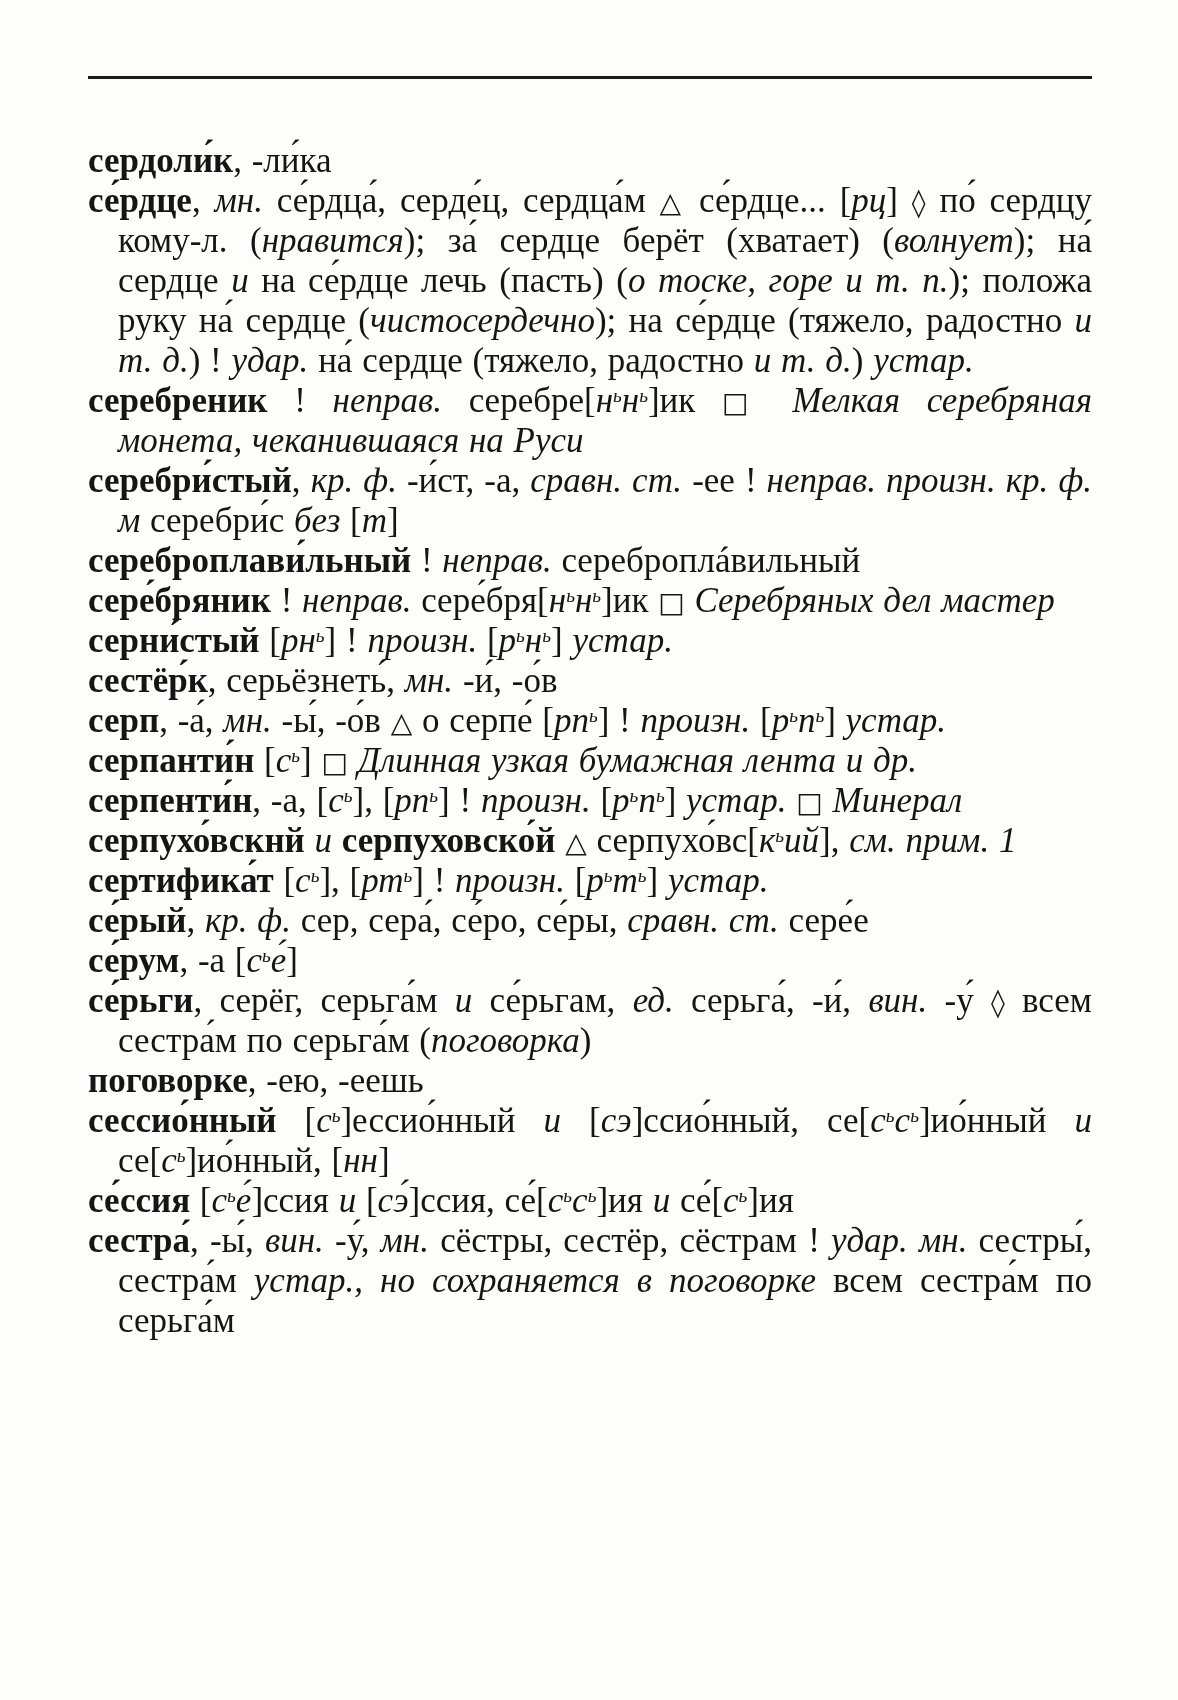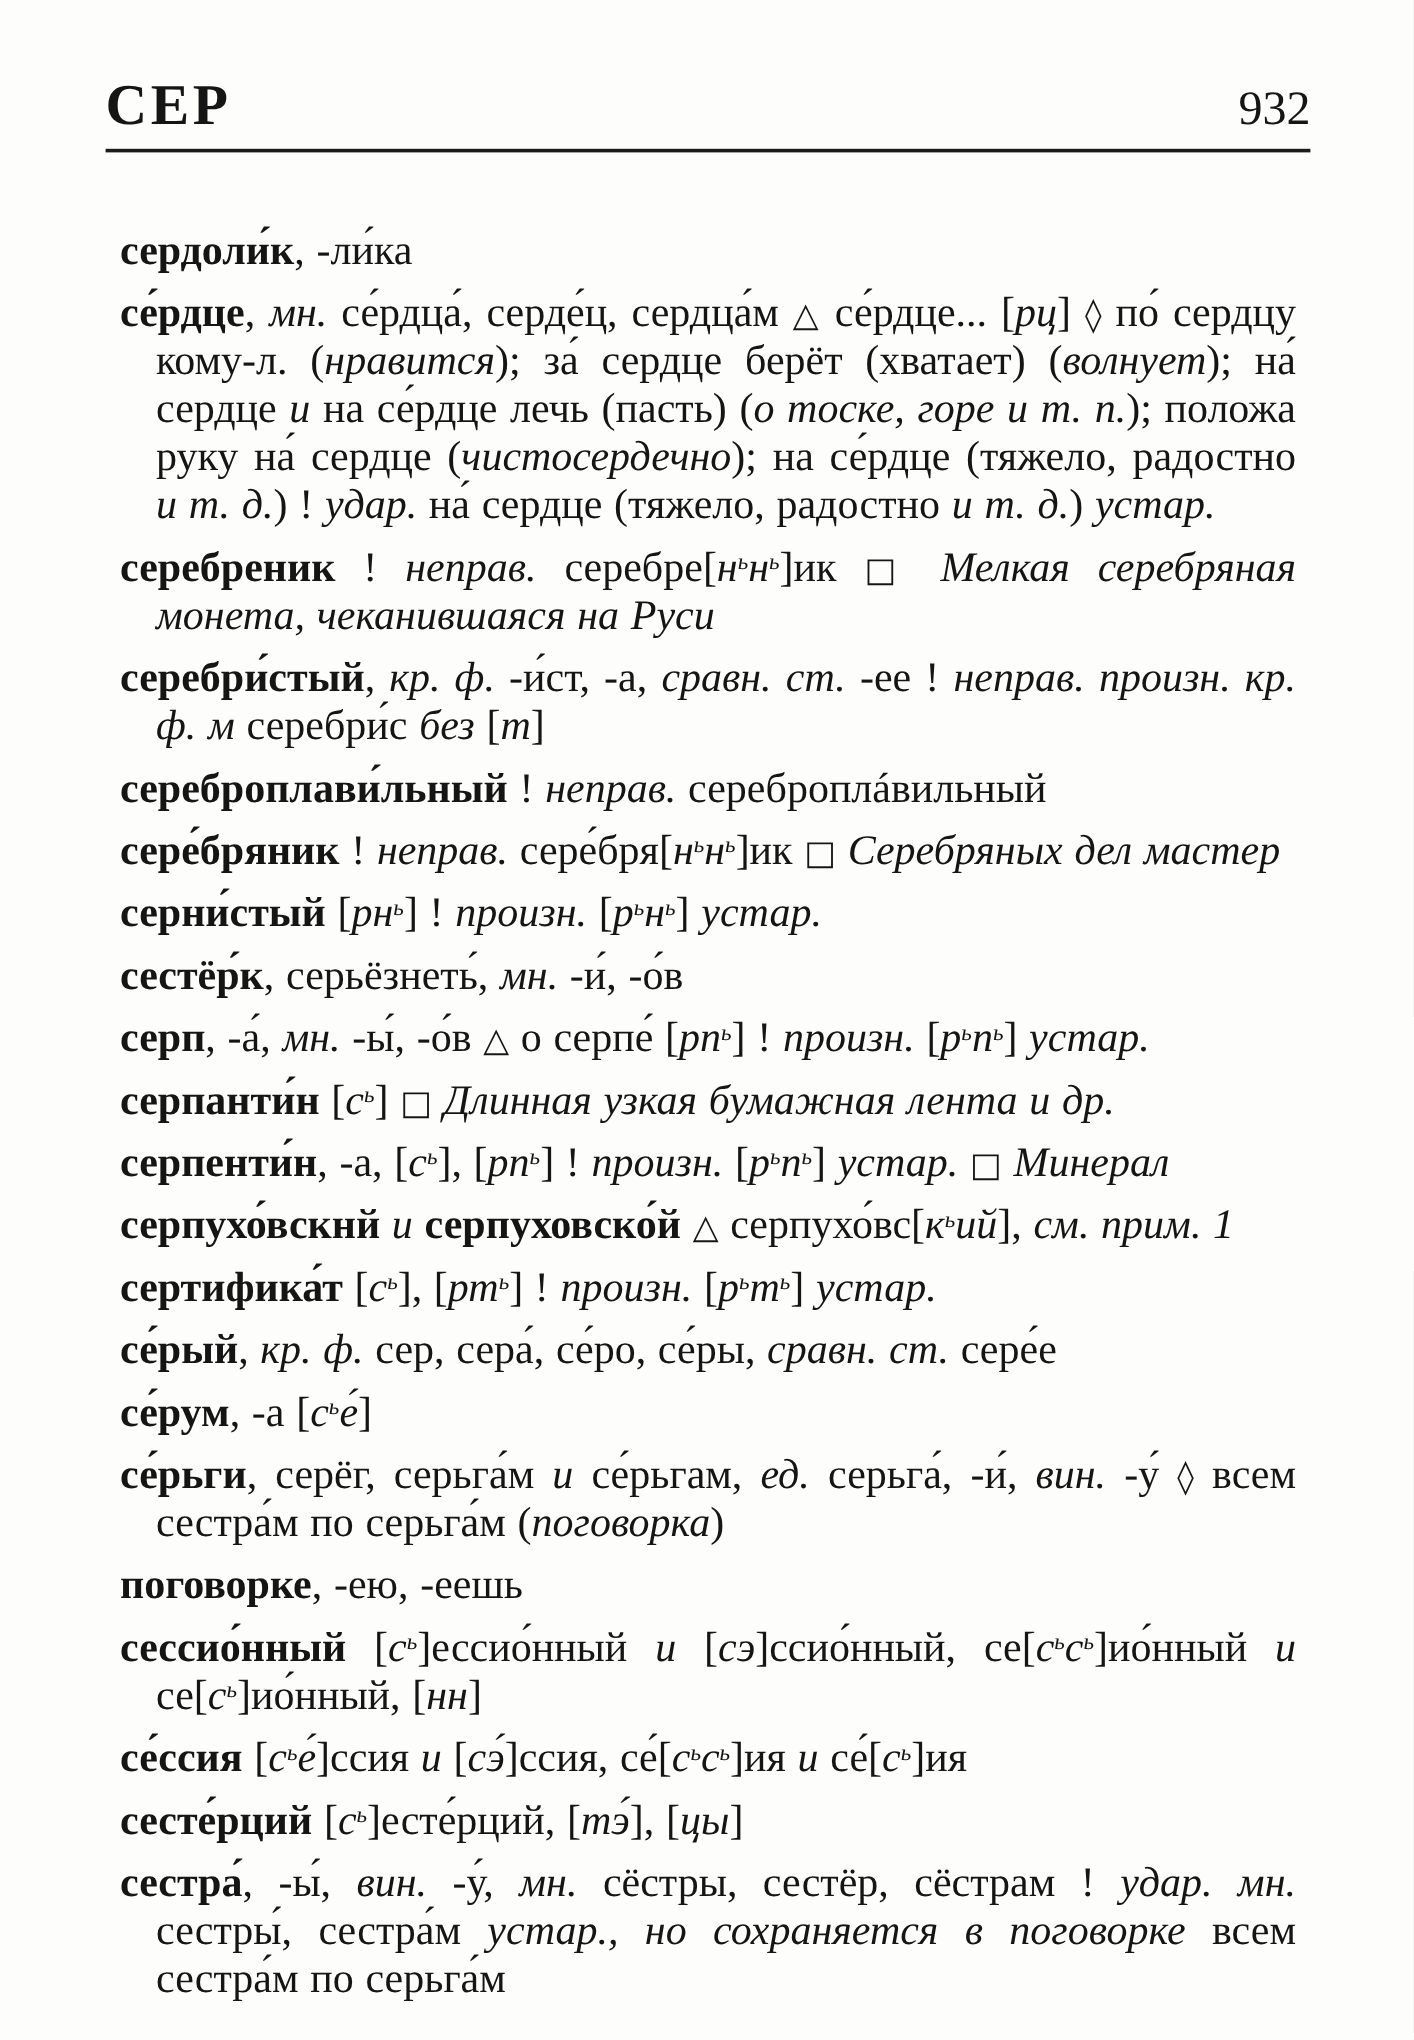--- a/index.html
+++ b/index.html
@@ -24,21 +24,21 @@
   }
   .header-rule{
     margin-top:12px;
     border-bottom:3px solid #1b1b1b;
     height:0;
   }
   .entries{
     margin-top:62px;
   }
   p.entry{
-    margin:12px;
+    margin:0;
     font-size:35px;
     line-height:40px;
     text-align:justify;
     padding-left:30px;
     text-indent:-30px;
     word-spacing:1px;
   }
   .seg-n{font-style:normal;}
   .seg-b{font-weight:700;}
   .seg-i{font-style:italic;}
@@ -51,24 +51,20 @@
   .seg-sym{
     font-family:"DejaVu Sans",sans-serif;
     font-size:0.8em;
     line-height:0;
   }
 </style>
 </head>
 <body>
 
 <div class="page">
-  <div class="page-header">
-    <span class="running-head">СЕР</span>
-    <span class="page-number">932</span>
-  </div>
   <div class="header-rule"></div>
   <div class="entries" id="entries">
       <p class="entry"><span class="seg-b">сердоли́к</span><span class="seg-n">, -ли́ка</span></p>
       <p class="entry"><span class="seg-b">се́рдце</span><span class="seg-n">, </span><span class="seg-i">мн.</span><span class="seg-n"> се́рдца́, серде́ц, сердца́м </span><span class="seg-sym">△</span><span class="seg-n"> се́рдце... [</span><span class="seg-i">рц</span><span class="seg-n">] </span><span class="seg-sym">◊</span><span class="seg-n"> по́ сердцу кому-л. (</span><span class="seg-i">нравится</span><span class="seg-n">); за́ сердце берёт (хватает) (</span><span class="seg-i">волнует</span><span class="seg-n">); на́ сердце </span><span class="seg-i">и</span><span class="seg-n"> на се́рдце лечь (пасть) (</span><span class="seg-i">о тоске, горе и т. п.</span><span class="seg-n">); положа руку на́ сердце (</span><span class="seg-i">чистосердечно</span><span class="seg-n">); на се́рдце (тяжело, радостно </span><span class="seg-i">и т. д.</span><span class="seg-n">) ! </span><span class="seg-i">удар.</span><span class="seg-n"> на́ сердце (тяжело, радостно </span><span class="seg-i">и т. д.</span><span class="seg-n">) </span><span class="seg-i">устар.</span></p>
       <p class="entry"><span class="seg-b">серебреник</span><span class="seg-n"> ! </span><span class="seg-i">неправ.</span><span class="seg-n"> серебре[</span><span class="seg-i">н</span><span class="seg-isup">ь</span><span class="seg-i">н</span><span class="seg-isup">ь</span><span class="seg-n">]ик </span><span class="seg-sym">□</span><span class="seg-n"> </span><span class="seg-i">Мелкая серебряная монета, чеканившаяся на Руси</span></p>
       <p class="entry"><span class="seg-b">серебри́стый</span><span class="seg-n">, </span><span class="seg-i">кр. ф.</span><span class="seg-n"> -и́ст, -а, </span><span class="seg-i">сравн. ст.</span><span class="seg-n"> -ее ! </span><span class="seg-i">неправ. произн. кр. ф. м</span><span class="seg-n"> серебри́с </span><span class="seg-i">без</span><span class="seg-n"> [</span><span class="seg-i">т</span><span class="seg-n">]</span></p>
       <p class="entry"><span class="seg-b">сереброплави́льный</span><span class="seg-n"> ! </span><span class="seg-i">неправ.</span><span class="seg-n"> сереброплáвильный</span></p>
       <p class="entry"><span class="seg-b">сере́бряник</span><span class="seg-n"> ! </span><span class="seg-i">неправ.</span><span class="seg-n"> сере́бря[</span><span class="seg-i">н</span><span class="seg-isup">ь</span><span class="seg-i">н</span><span class="seg-isup">ь</span><span class="seg-n">]ик </span><span class="seg-sym">□</span><span class="seg-n"> </span><span class="seg-i">Серебряных дел мастер</span></p>
       <p class="entry"><span class="seg-b">серни́стый</span><span class="seg-n"> [</span><span class="seg-i">рн</span><span class="seg-isup">ь</span><span class="seg-n">] ! </span><span class="seg-i">произн.</span><span class="seg-n"> [</span><span class="seg-i">р</span><span class="seg-isup">ь</span><span class="seg-i">н</span><span class="seg-isup">ь</span><span class="seg-n">] </span><span class="seg-i">устар.</span></p>
       <p class="entry"><span class="seg-b">сестёр́к</span><span class="seg-n">, серьёзнеть́, </span><span class="seg-i">мн.</span><span class="seg-n"> -и́, -о́в</span></p>
@@ -76,16 +72,15 @@
       <p class="entry"><span class="seg-b">серпанти́н</span><span class="seg-n"> [</span><span class="seg-i">с</span><span class="seg-isup">ь</span><span class="seg-n">] </span><span class="seg-sym">□</span><span class="seg-n"> </span><span class="seg-i">Длинная узкая бумажная лента и др.</span></p>
       <p class="entry"><span class="seg-b">серпенти́н</span><span class="seg-n">, -а, [</span><span class="seg-i">с</span><span class="seg-isup">ь</span><span class="seg-n">], [</span><span class="seg-i">рп</span><span class="seg-isup">ь</span><span class="seg-n">] ! </span><span class="seg-i">произн.</span><span class="seg-n"> [</span><span class="seg-i">р</span><span class="seg-isup">ь</span><span class="seg-i">п</span><span class="seg-isup">ь</span><span class="seg-n">] </span><span class="seg-i">устар.</span><span class="seg-n"> </span><span class="seg-sym">□</span><span class="seg-n"> </span><span class="seg-i">Минерал</span></p>
       <p class="entry"><span class="seg-b">серпухо́вскнй</span><span class="seg-n"> </span><span class="seg-i">и</span><span class="seg-n"> </span><span class="seg-b">серпуховско́й</span><span class="seg-n"> </span><span class="seg-sym">△</span><span class="seg-n"> серпухо́вс[</span><span class="seg-i">к</span><span class="seg-isup">ь</span><span class="seg-i">ий</span><span class="seg-n">], </span><span class="seg-i">см. прим. 1</span></p>
       <p class="entry"><span class="seg-b">сертифика́т</span><span class="seg-n"> [</span><span class="seg-i">с</span><span class="seg-isup">ь</span><span class="seg-n">], [</span><span class="seg-i">рт</span><span class="seg-isup">ь</span><span class="seg-n">] ! </span><span class="seg-i">произн.</span><span class="seg-n"> [</span><span class="seg-i">р</span><span class="seg-isup">ь</span><span class="seg-i">т</span><span class="seg-isup">ь</span><span class="seg-n">] </span><span class="seg-i">устар.</span></p>
       <p class="entry"><span class="seg-b">се́рый</span><span class="seg-n">, </span><span class="seg-i">кр. ф.</span><span class="seg-n"> сер, сера́, се́ро, се́ры, </span><span class="seg-i">сравн. ст.</span><span class="seg-n"> сере́е</span></p>
       <p class="entry"><span class="seg-b">се́рум</span><span class="seg-n">, -а [</span><span class="seg-i">с</span><span class="seg-isup">ь</span><span class="seg-i">е́</span><span class="seg-n">]</span></p>
       <p class="entry"><span class="seg-b">се́рьги</span><span class="seg-n">, серёг, серьга́м </span><span class="seg-i">и</span><span class="seg-n"> се́рьгам, </span><span class="seg-i">ед.</span><span class="seg-n"> серьга́, -и́, </span><span class="seg-i">вин.</span><span class="seg-n"> -у́ </span><span class="seg-sym">◊</span><span class="seg-n"> всем сестра́м по серьга́м (</span><span class="seg-i">поговорка</span><span class="seg-n">)</span></p>
       <p class="entry"><span class="seg-b">поговорке</span><span class="seg-n">, -ею, -еешь</span></p>
       <p class="entry"><span class="seg-b">сессио́нный</span><span class="seg-n"> [</span><span class="seg-i">с</span><span class="seg-isup">ь</span><span class="seg-n">]ессио́нный </span><span class="seg-i">и</span><span class="seg-n"> [</span><span class="seg-i">сэ</span><span class="seg-n">]ссио́нный, се[</span><span class="seg-i">с</span><span class="seg-isup">ь</span><span class="seg-i">с</span><span class="seg-isup">ь</span><span class="seg-n">]ио́нный </span><span class="seg-i">и</span><span class="seg-n"> се[</span><span class="seg-i">с</span><span class="seg-isup">ь</span><span class="seg-n">]ио́нный, [</span><span class="seg-i">нн</span><span class="seg-n">]</span></p>
       <p class="entry"><span class="seg-b">се́ссия</span><span class="seg-n"> [</span><span class="seg-i">с</span><span class="seg-isup">ь</span><span class="seg-i">е́</span><span class="seg-n">]ссия </span><span class="seg-i">и</span><span class="seg-n"> [</span><span class="seg-i">сэ́</span><span class="seg-n">]ссия, се́[</span><span class="seg-i">с</span><span class="seg-isup">ь</span><span class="seg-i">с</span><span class="seg-isup">ь</span><span class="seg-n">]ия </span><span class="seg-i">и</span><span class="seg-n"> се́[</span><span class="seg-i">с</span><span class="seg-isup">ь</span><span class="seg-n">]ия</span></p>
-      <p class="entry"><span class="seg-b">сесте́рций</span><span class="seg-n"> [</span><span class="seg-i">с</span><span class="seg-isup">ь</span><span class="seg-n">]есте́рций, [</span><span class="seg-i">тэ́</span><span class="seg-n">], [</span><span class="seg-i">цы</span><span class="seg-n">]</span></p>
       <p class="entry"><span class="seg-b">сестра́</span><span class="seg-n">, -ы́, </span><span class="seg-i">вин.</span><span class="seg-n"> -у́, </span><span class="seg-i">мн.</span><span class="seg-n"> сёстры, сестёр, сёстрам ! </span><span class="seg-i">удар. мн.</span><span class="seg-n"> сестры́, сестра́м </span><span class="seg-i">устар., но сохраняется в поговорке</span><span class="seg-n"> всем сестра́м по серьга́м</span></p>
     </div>
 </div>
 
 </body></html>

